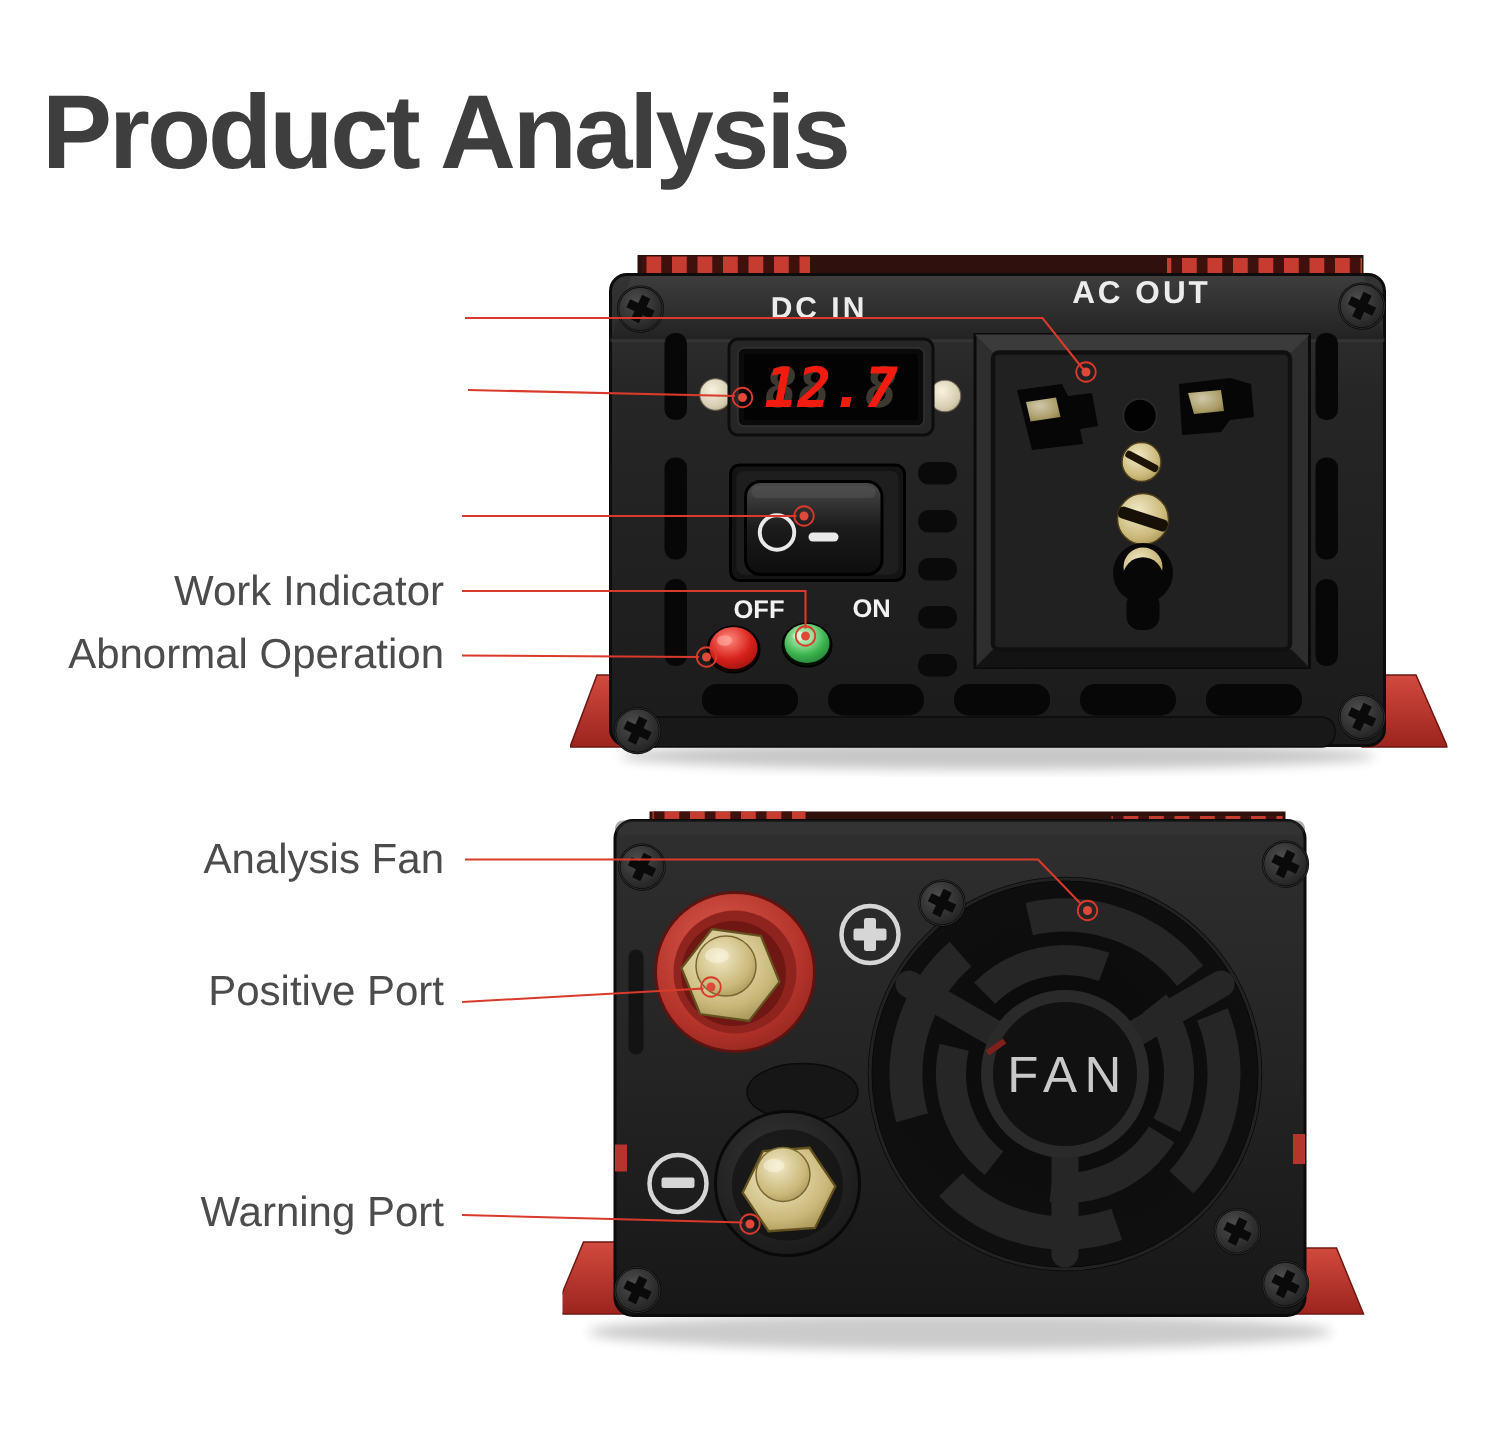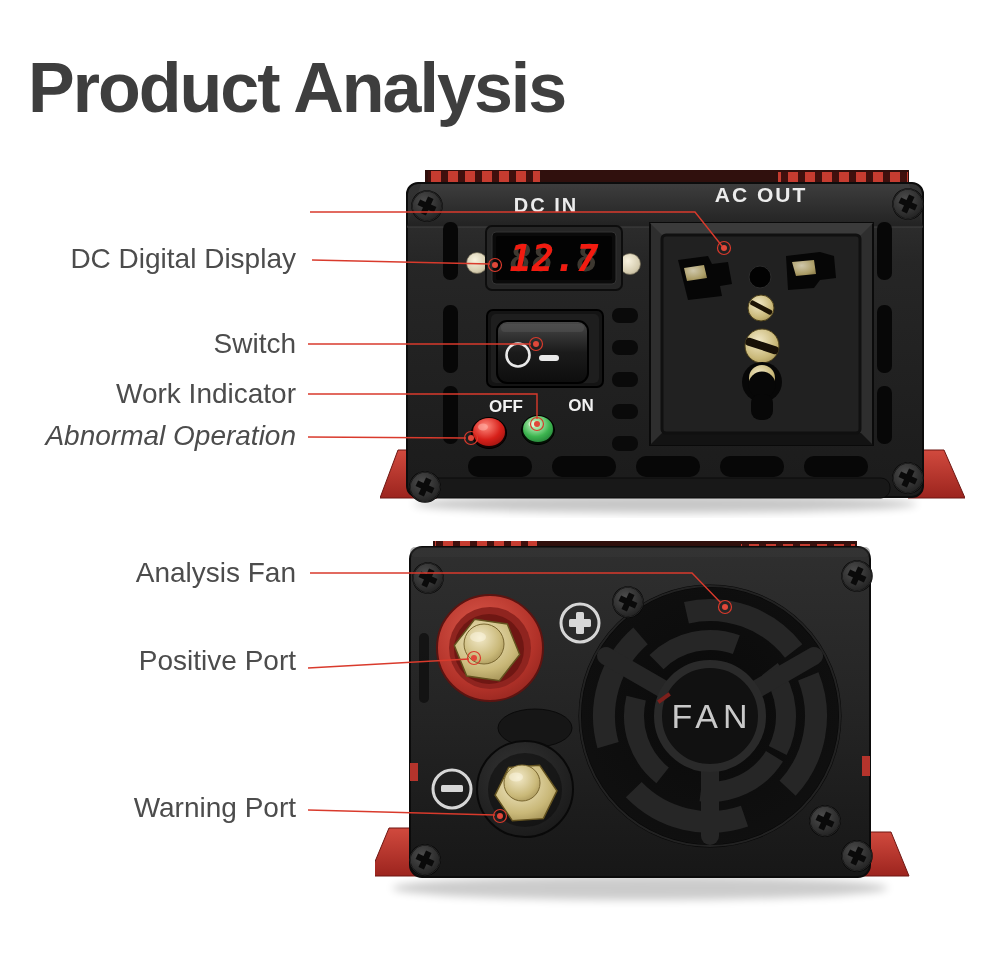--- a/index.html
+++ b/index.html
@@ -2,33 +2,31 @@
 <html><head>
 <meta charset="utf-8">
 <style>
   html,body{margin:0;padding:0;background:#fff;}
   .canvas{position:relative;width:1000px;height:956px;background:#ffffff;overflow:hidden;
           font-family:"Liberation Sans",sans-serif;}
   .title{position:absolute;left:28px;top:48px;font-size:70px;font-weight:800;
          letter-spacing:-2px;color:#3e3e3e;white-space:nowrap;}
   .callout{position:absolute;left:0;width:296px;text-align:right;font-size:28px;
            line-height:30px;color:#4c4c4c;white-space:nowrap;}
-  .callout.two-line{line-height:28px;font-style:italic;}
+  .callout.two-line{line-height:28px;}
   .overlay{position:absolute;left:0;top:0;pointer-events:none;}
   .device{position:absolute;}
 </style>
 </head>
 <body>
 
 <div class="canvas">
 
   <div class="title">Product Analysis</div>
 
-  <div class="callout" style="top:244px">DC Digital Display</div>
-  <div class="callout" style="top:329px">Switch</div>
   <div class="callout" style="top:379px">Work Indicator</div>
   <div class="callout two-line" style="top:422px">
     <span>Abnormal Operation</span><br>
   </div>
   <div class="callout" style="top:558px">Analysis Fan</div>
   <div class="callout" style="top:646px">Positive Port</div>
   <div class="callout" style="top:793px">Warning Port</div>
 
   <svg class="device" style="left:380px;top:168px" width="585" height="350" viewBox="0 0 585 350">
     <defs>

